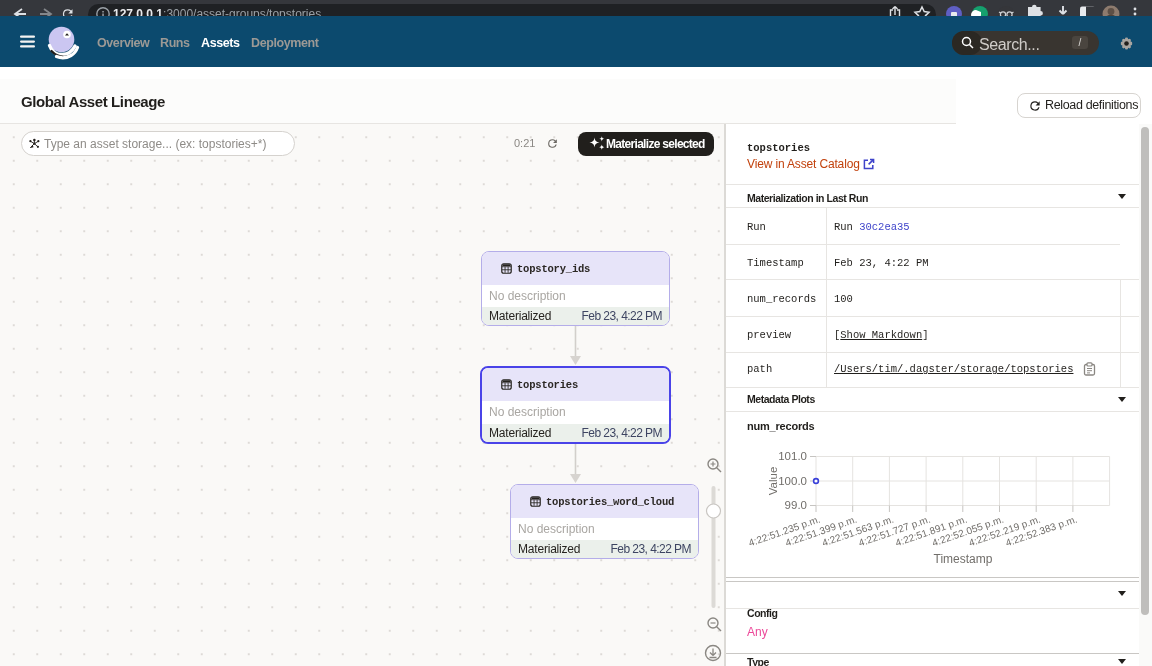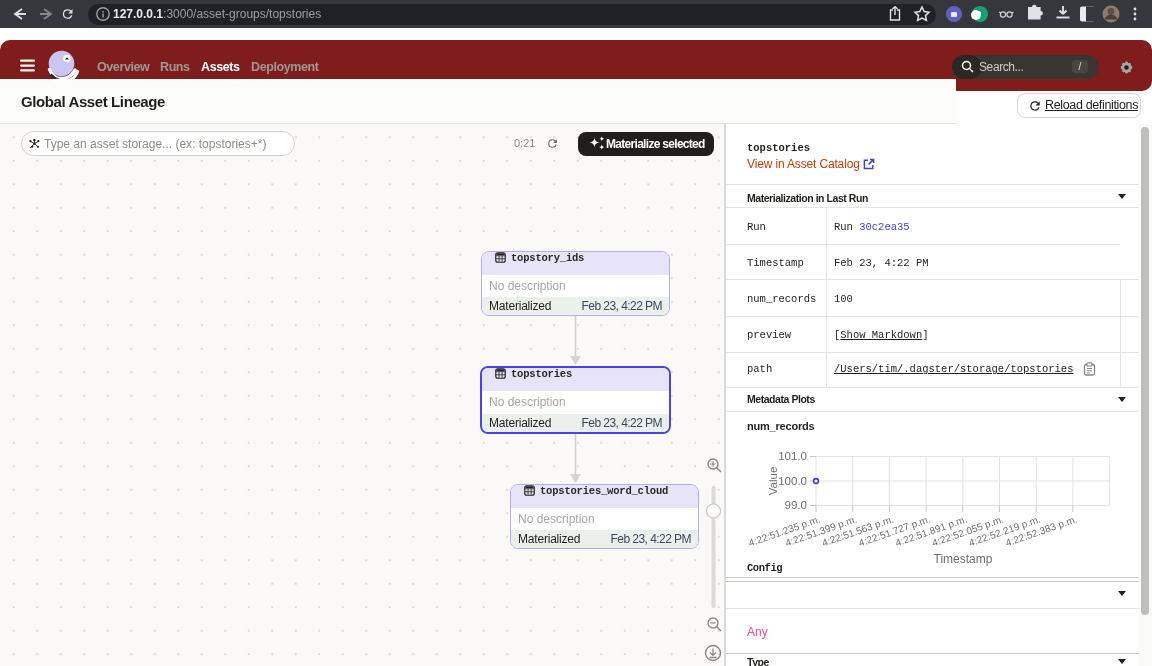--- a/index.html
+++ b/index.html
@@ -8,21 +8,21 @@
   #app { position:relative; width:1152px; height:666px; background:#fff; }
   .abs { position:absolute; }
 
   
   #browser { left:0; top:0; width:1152px; height:28px; background:#35373C; }
   #urlpill { left:88px; top:3.5px; width:848px; height:21px; background:#1F2124; border-radius:11px; }
   .urltext { left:113px; top:7px; font-size:12px; font-weight:700; color:#E8EAED; letter-spacing:0px; line-height:14px; }
   .urltext span { color:#9AA0A6; font-weight:400; }
 
   
-  #dgheader { left:0; top:40px; width:1152px; height:51px; background:#7f1d1d;border-radius:10px; }
+  #dgheader { left:0; top:16px; width:1152px; height:51px; background:#0c4a6e; }
   .navitem { font-size:12.5px; font-weight:700; color:#9C9995; top:20px; letter-spacing:-0.4px; }
   .navitem.sel { color:#FFFFFF; }
   #searchpill { left:952px; top:14.5px; width:147px; height:24px; background:#393530; border-radius:12px; }
   #searchpill .circ { position:absolute; left:0px; top:0px; width:30px; height:24px; background:#2B2823; border-radius:12px; }
   #slash { left:1072px; top:20px; width:16px; height:13px; background:#4A453F; border-radius:3px; color:#DDDBD8; font-size:10px; text-align:center; line-height:13px; }
 
   
   #heading { left:0; top:79px; width:956px; height:45px; background:#FCFCFB; border-bottom:1px solid #E7E5E2; }
   #heading h1 { position:absolute; left:21px; top:14px; font-size:15px; font-weight:700; color:#211F1C; letter-spacing:-0.4px; }
   #reloadbtn { left:1017px; top:93px; width:124px; height:25px; background:#FFFFFF; border:1px solid #D7D4D0; border-radius:8px; font-size:12.5px; letter-spacing:-0.35px; color:#211F1C; line-height:23px; white-space:nowrap; }
@@ -32,21 +32,21 @@
     background-image:radial-gradient(circle, #DDDAD6 0.9px, rgba(0,0,0,0) 1px);
     background-size:23.5px 23.5px; background-position:2px 25px; }
   #assetinput { left:21px; top:7px; width:274px; height:25px; background:#fff; border:1px solid #D5D2CE; border-radius:12.5px; }
   #assetinput .ph { position:absolute; left:22px; top:5px; font-size:12px; color:#8E8B87; white-space:nowrap; }
   #timer { left:514px; top:13px; font-size:11px; color:#8B8884; }
   #mtzbtn { left:578px; top:8px; width:136px; height:23.5px; background:#211F1C; border-radius:8px; color:#fff; font-size:12px; font-weight:700; letter-spacing:-0.7px; }
   #mtzbtn span { position:absolute; left:28px; top:4.5px; }
 
   
   .node { position:absolute; width:189px; background:#fff; border:1px solid #B4ADE9; border-radius:8px; overflow:hidden; }
-  .node .hd { height:23px; background:#E7E4F9; display:flex; align-items:flex-start; padding-left:13px; }
+  .node .hd { height:33px; background:#E7E4F9; display:flex; align-items:center; padding-left:19px; }
   .node .hd .nm { font-family:"Liberation Mono", monospace; font-size:10.5px; font-weight:700; color:#2B2724; margin-left:5px; letter-spacing:-0.2px; }
   .node .bd { height:22px; padding-left:7px; }
   .node .bd span { font-size:12px; color:#A9A6A2; line-height:22px; }
   .node .ft { height:18px; background:#EBF0EB; font-size:12px; color:#26231F; line-height:18px; padding:0 7px; display:flex; justify-content:space-between; letter-spacing:-0.2px; } .node .ft .ts { letter-spacing:-0.55px; }
   .node .ft .ts { color:#3E4562; }
   .node.sel { border:2px solid #4A43E8; } .node.sel .bd { height:23px; }
 
   
   #panel { left:725px; top:124px; width:427px; height:542px; background:#fff; border-left:1px solid #DCDAD6; }
   .mono { font-family:"Liberation Mono", monospace; }
@@ -137,37 +137,37 @@
     <div class="abs navitem" style="left:97px;">Overview</div>
     <div class="abs navitem" style="left:160px;">Runs</div>
     <div class="abs navitem sel" style="left:201px;">Assets</div>
     <div class="abs navitem" style="left:251px;">Deployment</div>
     <div class="abs" id="searchpill">
       <div class="circ"></div>
       <svg class="abs" width="14" height="14" style="left:9px;top:5px">
         <circle cx="5.5" cy="5.5" r="4" stroke="#fff" stroke-width="1.5" fill="none"></circle>
         <path d="M8.5 8.5 L12 12" stroke="#fff" stroke-width="1.5"></path>
       </svg>
-      <div class="abs" style="left:27px;top:5px;font-size:12px;letter-spacing:-0.4px;color:#D0CDC9;">Search...</div>
+      <div class="abs" style="left:27px;top:5px;font-size:16px;letter-spacing:-0.4px;color:#D0CDC9;">Search...</div>
     </div>
     <div class="abs" id="slash">/</div>
     <svg class="abs" width="13" height="13" style="left:1120px;top:21px" viewBox="0 0 16 16">
       <path d="M8 0.5 L9.5 1 L10 2.8 L11.8 2 L13.5 3.5 L13 5.5 L14.8 6.2 L15 8 L14.8 9.8 L13 10.5 L13.5 12.5 L11.8 14 L10 13.2 L9.5 15 L8 15.5 L6.5 15 L6 13.2 L4.2 14 L2.5 12.5 L3 10.5 L1.2 9.8 L1 8 L1.2 6.2 L3 5.5 L2.5 3.5 L4.2 2 L6 2.8 L6.5 1 Z" fill="#A8A5A1"></path>
       <circle cx="8" cy="8" r="2.8" fill="#221F1C"></circle>
     </svg>
   </div>
 
   <div class="abs" id="heading">
     <h1>Global Asset Lineage</h1>
   </div>
   <div class="abs" id="reloadbtn">
     <svg class="abs" width="14" height="14" style="left:10px;top:5px" viewBox="0 0 24 24">
       <path d="M17.65 6.35A7.95 7.95 0 0 0 12 4a8 8 0 1 0 7.73 10h-2.08A6 6 0 1 1 12 6c1.66 0 3.14.69 4.22 1.78L13 11h7V4l-2.35 2.35z" fill="#211F1C"></path>
     </svg>
-    <span style="position:absolute;left:27px;text-decoration:underline;">Reload definitions</span>
+    <span style="position:absolute;left:27px;">Reload definitions</span>
   </div>
 
   <div class="abs" id="graph">
     <div class="abs" id="assetinput">
       <svg class="abs" width="12" height="12" style="left:5.5px;top:6px" viewBox="0 0 16 16">
         <g stroke="#3F3C38" stroke-width="1.3">
           <line x1="8.5" y1="7.5" x2="8.5" y2="3"></line>
           <line x1="8.5" y1="7.5" x2="3.5" y2="4.5"></line>
           <line x1="8.5" y1="7.5" x2="13.5" y2="4.5"></line>
           <line x1="8.5" y1="7.5" x2="13" y2="11.5"></line>
@@ -353,21 +353,21 @@
         <text x="205.1" y="93" text-anchor="end" transform="rotate(-19 205.1 93)">4:22:51.727 p.m.</text>
         <text x="241.8" y="93" text-anchor="end" transform="rotate(-19 241.8 93)">4:22:51.891 p.m.</text>
         <text x="278.5" y="93" text-anchor="end" transform="rotate(-19 278.5 93)">4:22:52.055 p.m.</text>
         <text x="315.2" y="93" text-anchor="end" transform="rotate(-19 315.2 93)">4:22:52.219 p.m.</text>
         <text x="351.9" y="93" text-anchor="end" transform="rotate(-19 351.9 93)">4:22:52.383 p.m.</text>
       </g>
     </svg>
     <div class="abs" style="left:0;top:453px;width:427px;height:1px;background:#C9C7C4;"></div>
 
     <div class="abs" style="left:0;top:457px;width:427px;height:1px;background:#C9C7C4;"></div>
-    <div class="sechead" style="top:438px;font-family:Liberation Mono, monospace;">Config</div>
+    <div class="sechead" style="top:483px;">Config</div>
     <div class="caret" style="left:392px;top:467px;"></div>
     <div class="divider" style="top:484px;width:427px;"></div>
     <div class="abs" style="left:21px;top:501px;font-size:12px;color:#ec4899;">Any</div>
     <div class="abs" style="left:0;top:529px;width:427px;height:1px;background:#C9C7C4;"></div>
     <div class="sechead" style="top:532px;">Type</div>
     <div class="caret" style="left:392px;top:534.5px;"></div>
   </div>
 
   <div class="abs" id="sbtrack"></div>
   <div class="abs" id="sbthumb"></div>

